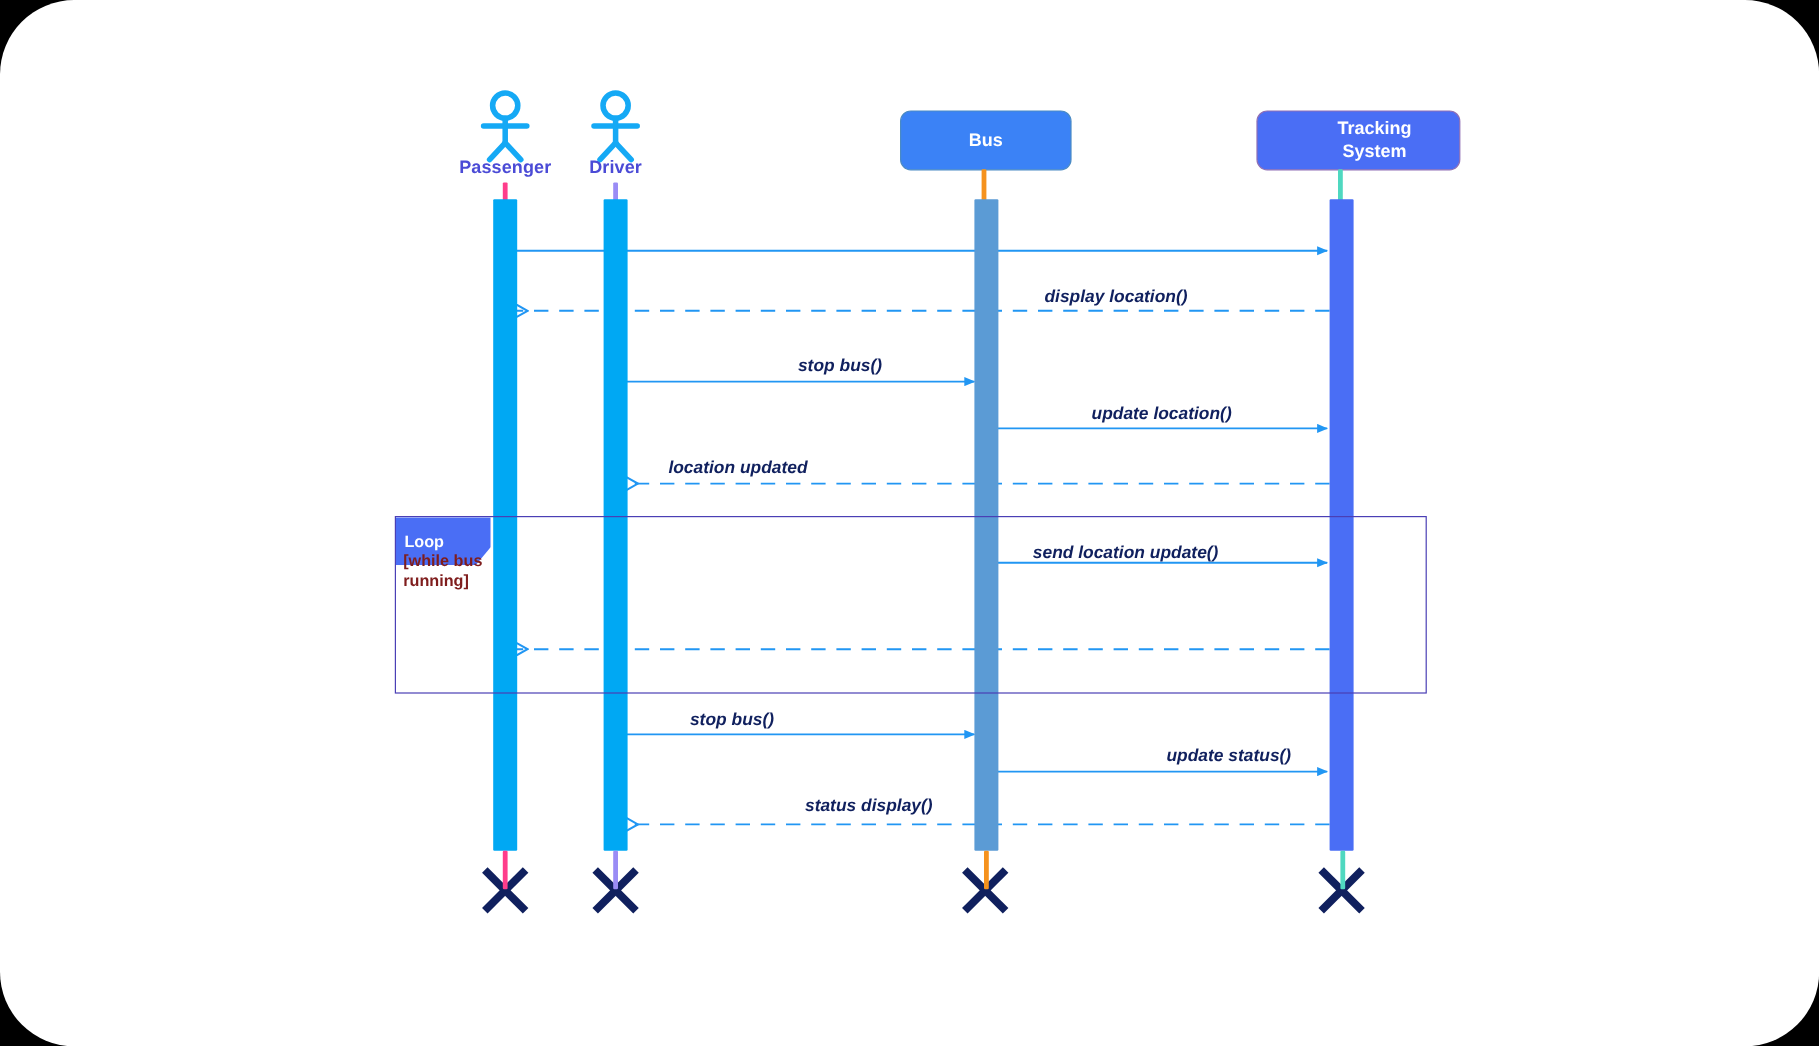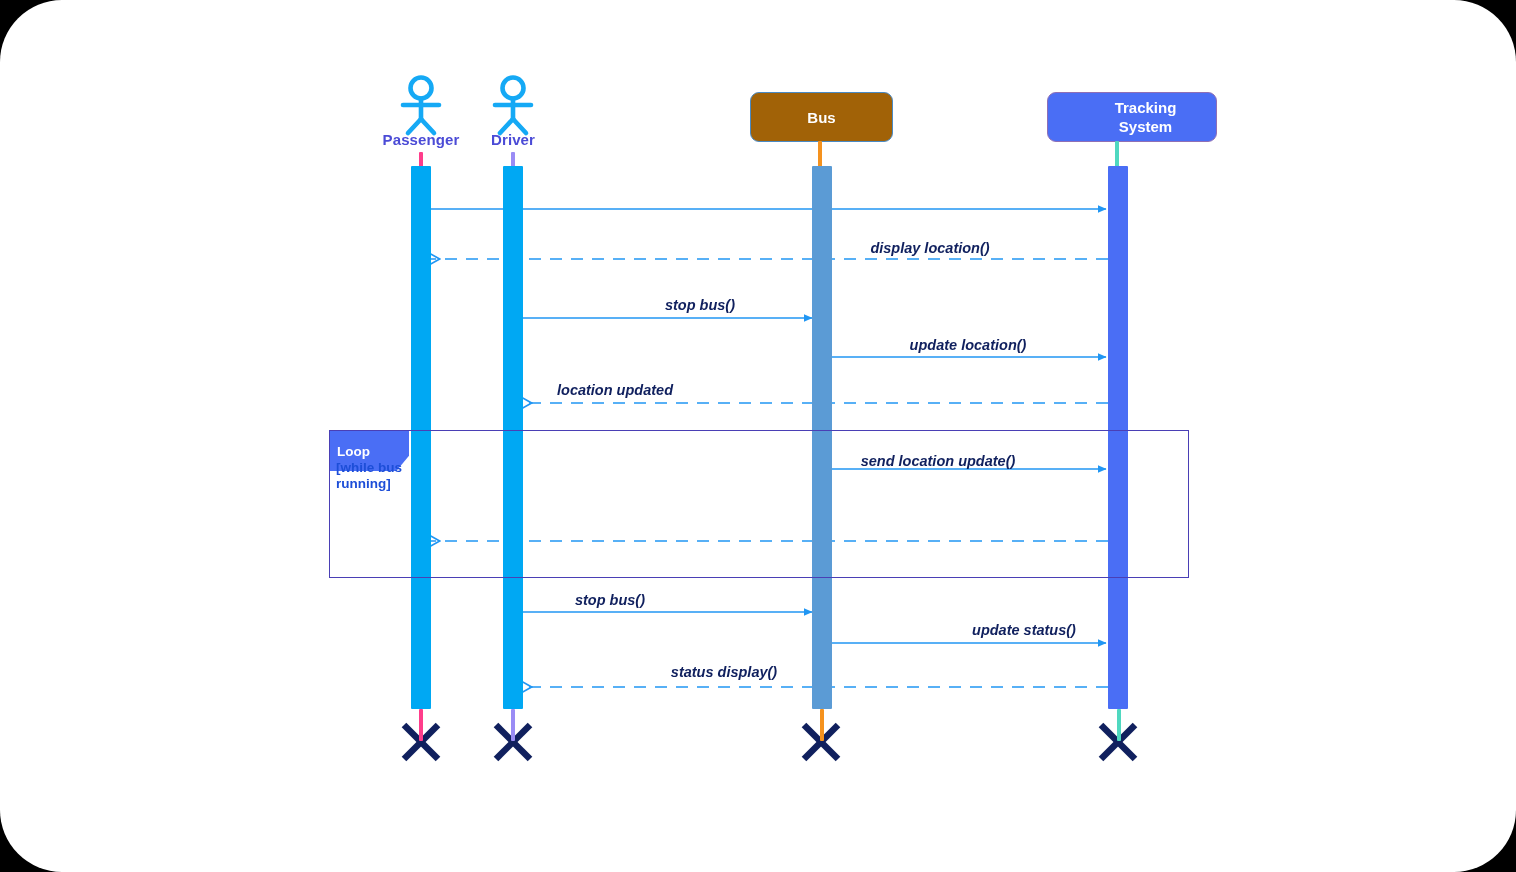--- a/index.html
+++ b/index.html
@@ -9,33 +9,33 @@
           border-radius:62px;overflow:hidden;}
   #diagram{position:absolute;inset:0;}
   .abs{position:absolute;}
 
   
   .actor-label{position:absolute;text-align:center;font-weight:bold;font-size:15px;
                color:#4b4bd6;letter-spacing:.1px;white-space:nowrap;}
   .box{position:absolute;border-radius:9px;display:flex;align-items:center;
        justify-content:center;text-align:center;color:#fff;font-weight:bold;
        font-size:15px;line-height:19px;}
-  .box.bus{background:#a16207;border:1px solid #4a8ac4;}
+  .box.bus{background:#3b82f6;border:1px solid #4a8ac4;}
   .box.sys{background:#4a6ef5;border:1px solid #8f6fb5;padding-left:27px;}
 
   
   .stub{position:absolute;width:4px;border-radius:1px;}
   .act{position:absolute;border-radius:1px;}
 
   
   .loopframe{position:absolute;border:1.4px solid #4a3fb5;background:transparent;}
   .looptag{position:absolute;background:#4a6ef5;color:#fff;font-weight:bold;
            font-size:13.5px;display:flex;align-items:center;padding-left:7px;
            clip-path:polygon(0 0,100% 0,100% 62%,84% 100%,0 100%);}
-  .guard{position:absolute;font-weight:bold;font-size:13.5px;color:#1d4ed8;
+  .guard{position:absolute;font-weight:bold;font-size:13.5px;color:#7f1d1d;
          line-height:16px;}
 
   
   .msglabel{position:absolute;font-weight:bold;font-style:italic;font-size:14.5px;
             color:#10205e;white-space:pre;text-align:center;line-height:19px;}
 </style>
 </head>
 <body>
 
 <div id="canvas">

